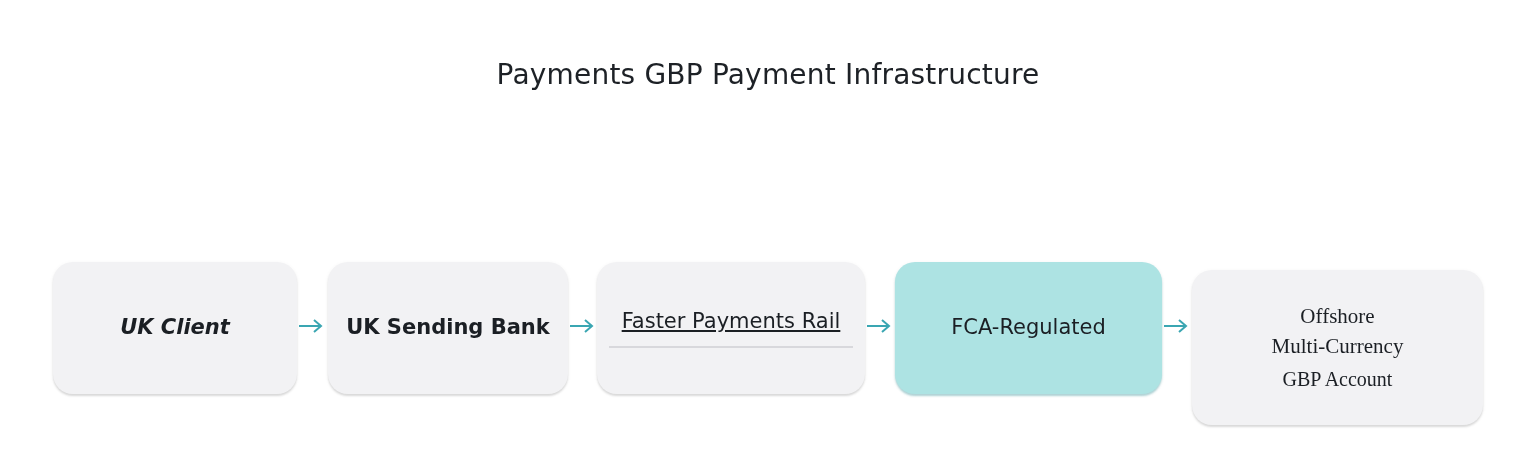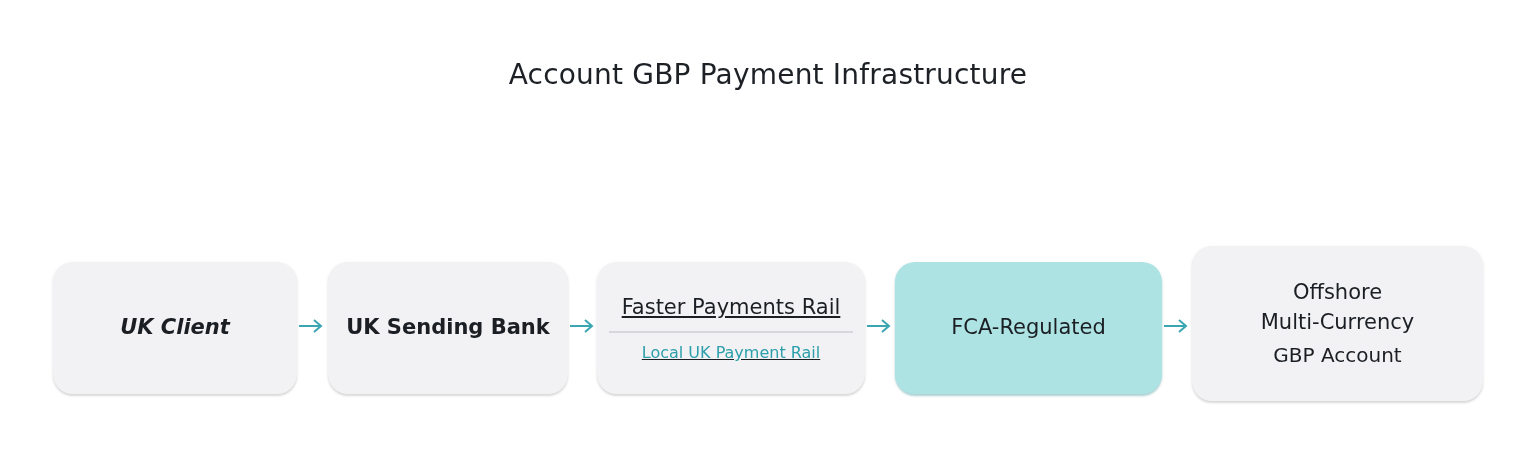--- a/index.html
+++ b/index.html
@@ -23,53 +23,52 @@
   .label.regular { font-weight: 400; }
   .sub { font-size: 16px; color: #2c9fab; margin-top: 10px; }
   .divider { width: 244px; height: 2px; background: #d8d8dc; margin-top: 10px; }
   .arrow {
     position: absolute; width: 26px; height: 16px;
   }
 </style>
 </head>
 <body>
 
-<div class="title">Account GBP Payment Infrastructure</div>
+<div class="title">Payments GBP Payment Infrastructure</div>
 
 <div class="node" style="left:53px; top:262px; width:244px; height:132px;font-style:italic;">
   <span class="label">UK Client</span>
 </div>
 
 <svg class="arrow" style="left:298px; top:318px;" viewBox="0 0 26 16">
   <path d="M1 8 H23 M16 2 L23 8 L16 14" fill="none" stroke="#3aa6b2" stroke-width="2"></path>
 </svg>
 
 <div class="node" style="left:328px; top:262px; width:240px; height:132px;">
   <span class="label">UK Sending Bank</span>
 </div>
 
 <svg class="arrow" style="left:569px; top:318px;" viewBox="0 0 26 16">
   <path d="M1 8 H23 M16 2 L23 8 L16 14" fill="none" stroke="#3aa6b2" stroke-width="2"></path>
 </svg>
 
 <div class="node" style="left:597px; top:262px; width:268px; height:132px;text-decoration:underline;">
   <span class="label" style="font-weight:500;">Faster Payments Rail</span>
   <div class="divider"></div>
-  <span class="sub">Local UK Payment Rail</span>
 </div>
 
 <svg class="arrow" style="left:866px; top:318px;" viewBox="0 0 26 16">
   <path d="M1 8 H23 M16 2 L23 8 L16 14" fill="none" stroke="#3aa6b2" stroke-width="2"></path>
 </svg>
 
 <div class="node highlight" style="left:895px; top:262px; width:267px; height:132px;">
   <span class="label" style="font-weight:500;">FCA-Regulated</span>
 </div>
 
 <svg class="arrow" style="left:1163px; top:318px;" viewBox="0 0 26 16">
   <path d="M1 8 H23 M16 2 L23 8 L16 14" fill="none" stroke="#3aa6b2" stroke-width="2"></path>
 </svg>
 
-<div class="node" style="left:1192px; top:246px; width:291px; height:155px;">
+<div class="node" style="left:1192px; top:270px; width:291px; height:155px;font-family:Liberation Serif, serif;">
   <span class="label" style="font-weight:500;">Offshore</span>
   <span class="label" style="font-weight:500; margin-top:2px;text-align:right;">Multi-Currency</span>
   <span class="label regular" style="font-size:20px; margin-top:6px;">GBP Account</span>
 </div>
 
 </body></html>

